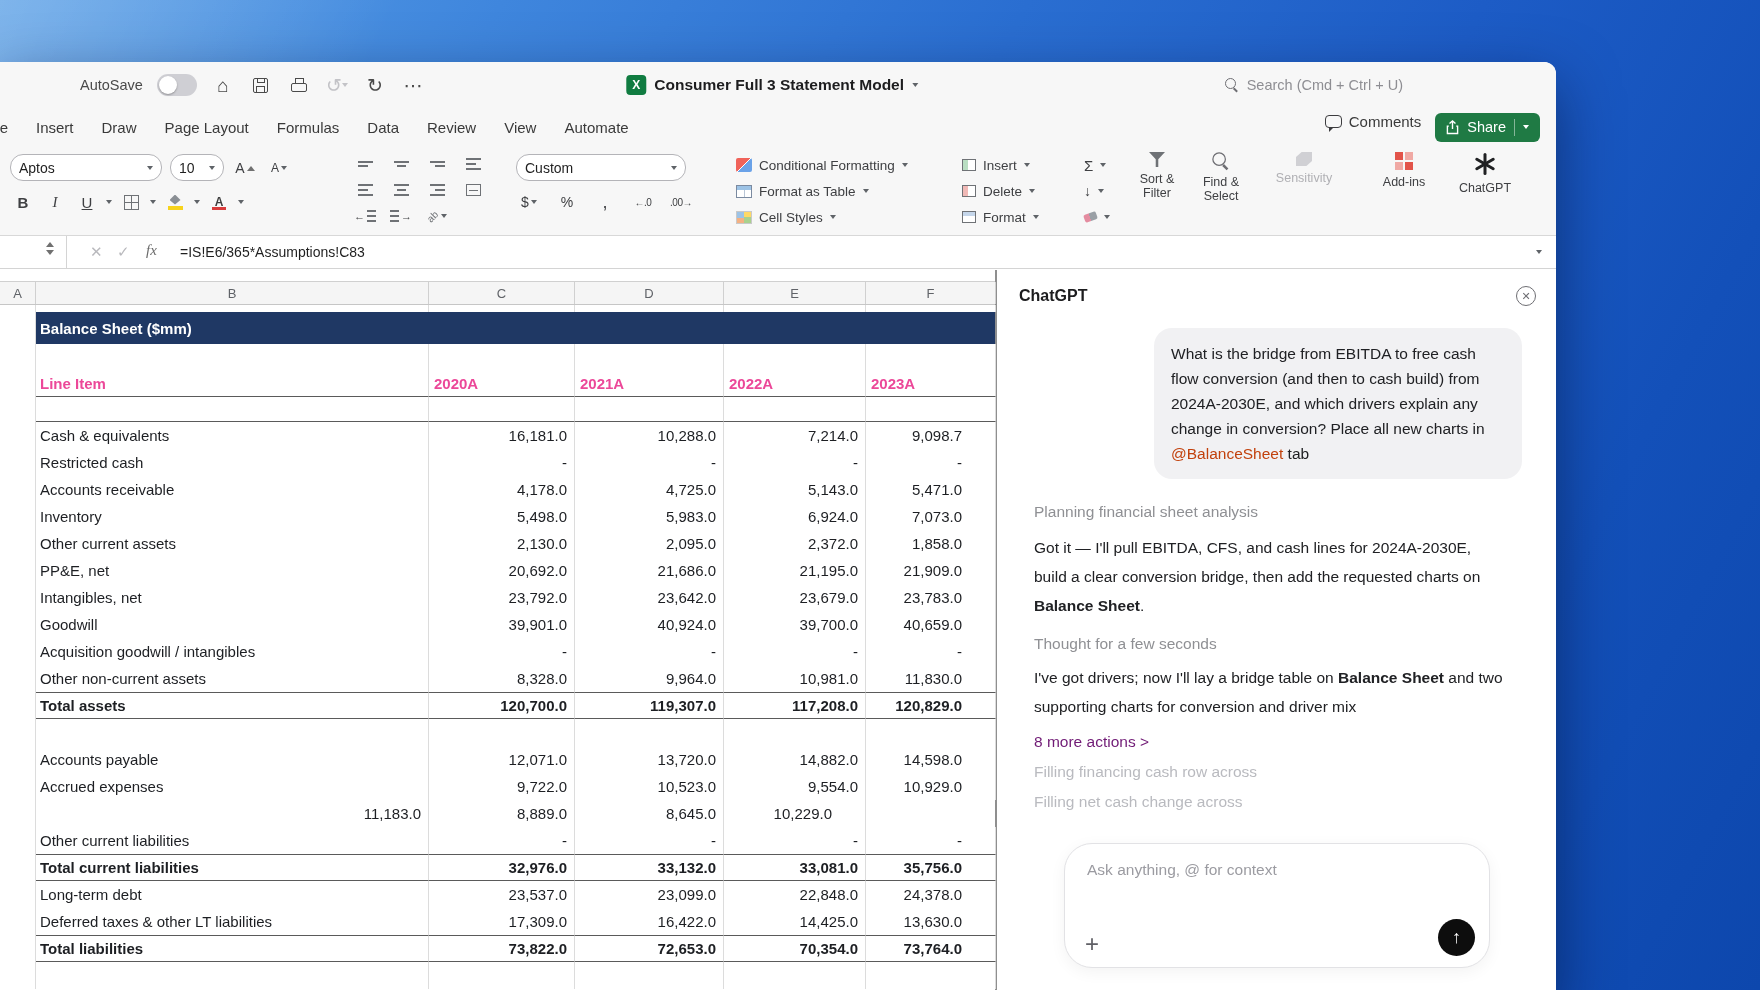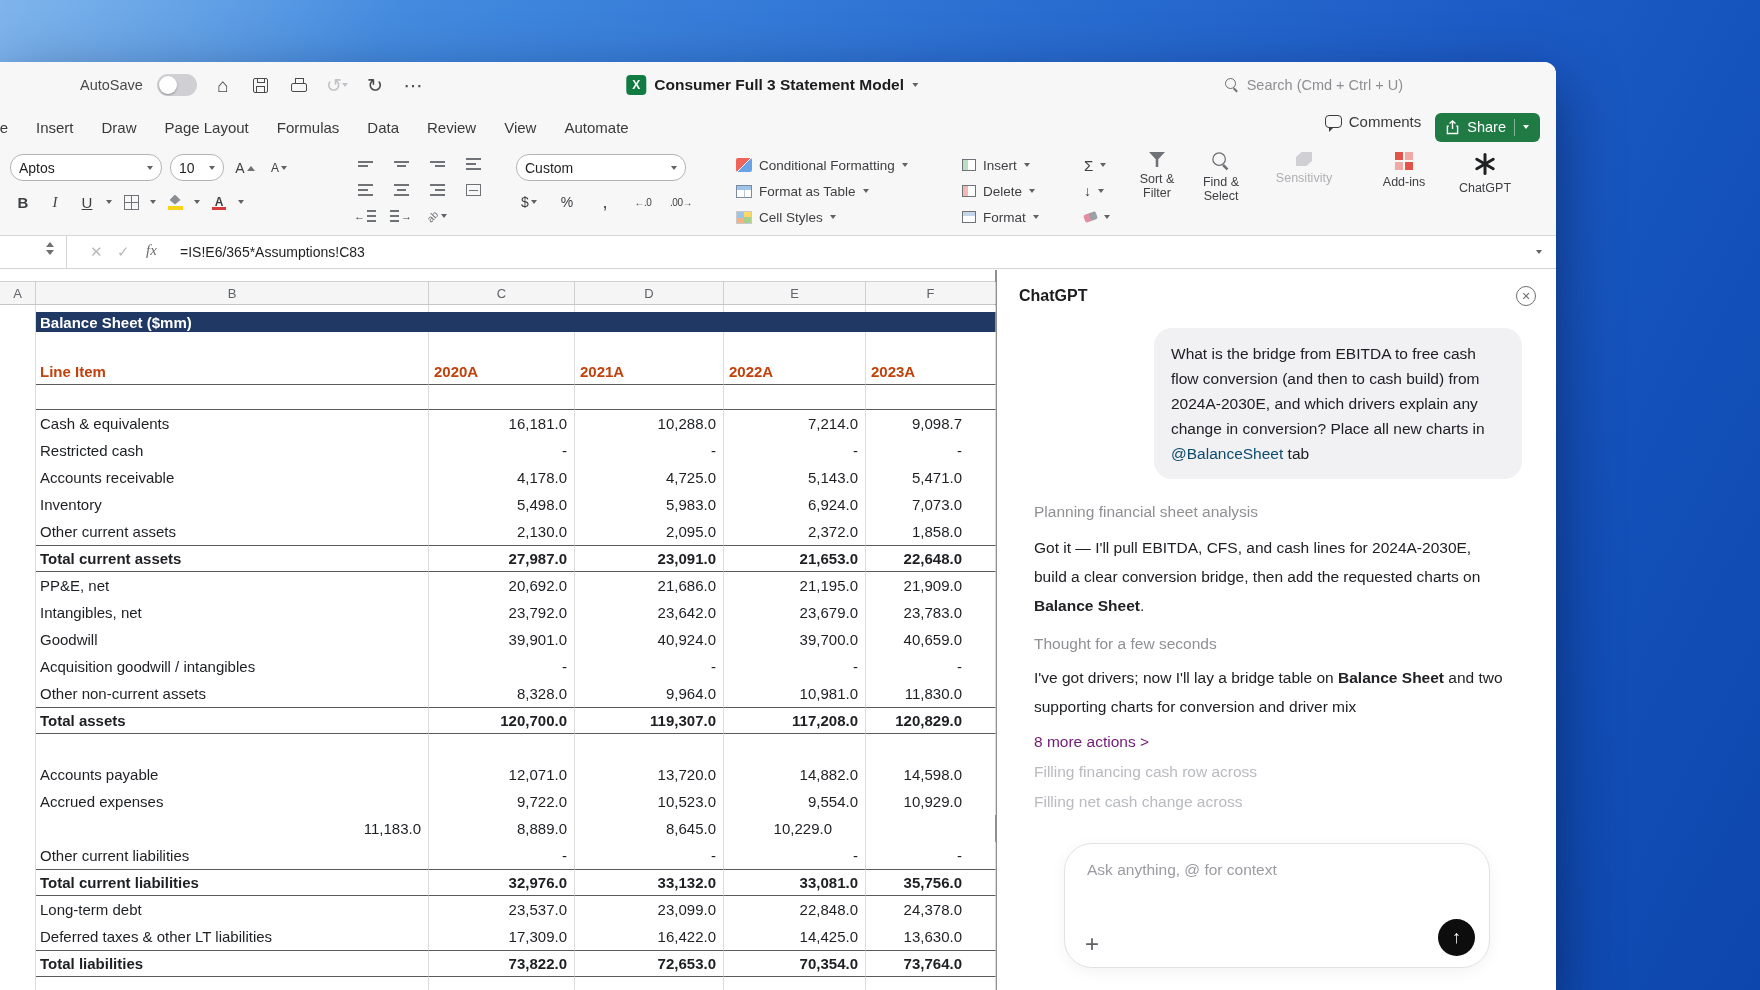--- a/index.html
+++ b/index.html
@@ -111,38 +111,38 @@
   .sheet { position:absolute; left:0; top:208px; width:997px; bottom:0; background:#fff; border-right:2px solid #8f8f8f; }
   .colheaders { display:grid; grid-template-columns:36px 393px 146px 149px 142px 130px; height:24px; margin-top:11px; background:#f5f5f5; border-top:1px solid #d0d0d0; border-bottom:1px solid #c6c6c6; }
   .ch { display:flex; align-items:center; justify-content:center; font-size:13px; color:#606368; border-right:1px solid #d0d0d0; }
   .grow { display:grid; grid-template-columns:36px 393px 146px 149px 142px 130px; height:27px; font-size:15px; color:#1d1f23; }
   .gcell { height:100%; display:flex; align-items:center; border-right:1px solid #dcdcdc; overflow:hidden; white-space:nowrap; }
   .lbl { padding-left:4px; }
   .num { justify-content:flex-end; padding-right:7px; }
   .colF.num { padding-right:33px; }
   .grow.sliver { height:7px; }
   .grow.blankA { height:26px; }
-  .grow.titlerow { grid-template-columns:36px 1fr; height:20px; }
+  .grow.titlerow { grid-template-columns:36px 1fr; height:32px; }
   .titlecell { background:#1f3864; color:#fff; font-weight:700; display:flex; align-items:center; padding-left:4px; }
-  .grow.yearrow { font-weight:700; color:#c2410c; }
+  .grow.yearrow { font-weight:700; color:#ec4899; }
   .grow.yearrow .gcell:not(.colA) { border-bottom:1px solid #5a5a5a; }
   .yr { justify-content:flex-start; padding-left:5px; }
   .grow.blankB { height:25px; }
   .grow.blankB .gcell:not(.colA) { border-bottom:1px solid #5a5a5a; }
   .grow.total { font-weight:700; }
   .grow.total .gcell:not(.colA) { border-top:1px solid #5a5a5a; border-bottom:1px solid #5a5a5a; }
 
   
   .chat-panel { position:absolute; left:997px; top:208px; width:559px; bottom:0; background:#fff; }
   .chat-head { display:flex; align-items:center; justify-content:space-between; padding:16px 20px 0 22px; }
   .chat-title { font-size:16px; font-weight:700; color:#1c1c1e; }
   .close-circ { width:20px; height:20px; border:1.6px solid #6e6e73; border-radius:50%; display:flex; align-items:center; justify-content:center; font-size:11px; color:#6e6e73; line-height:1; }
   .chat-body { position:absolute; left:37px; right:34px; top:40px; bottom:0; }
   .bubble { margin-left:auto; margin-top:18px; width:368px; background:#f1f1f3; border-radius:18px; padding:13px 17px; font-size:15.5px; line-height:25px; color:#202124; }
-  .bubble a { color:#0c4a6e; text-decoration:none; }
+  .bubble a { color:#c2410c; text-decoration:none; }
   .status { font-size:15.5px; color:#8f9094; }
   .st1 { margin-top:24px; }
   .msg { font-size:15.5px; line-height:29px; color:#202124; max-width:492px; }
   .m1 { margin-top:12px; max-width:470px; }
   .st2 { margin-top:15px; }
   .m2 { margin-top:10px; }
   .more { margin-top:12px; font-size:15.5px; color:#701a75; }
   .pending { margin-top:12px; font-size:15.5px; color:#b9babf; }
   .composer { position:absolute; left:30px; right:32px; bottom:32px; height:125px; background:#fff; border:1px solid #e2e2e5; border-radius:28px; box-shadow:0 4px 16px rgba(0,0,0,.05); }
   .placeholder { position:absolute; left:22px; top:17px; font-size:15.5px; color:#9b9ba1; }
@@ -494,28 +494,20 @@
               <div class="gcell colF num">7,073.0</div>
             </div>
             <div class="grow data">
               <div class="gcell colA"></div>
               <div class="gcell colB lbl">Other current assets</div>
               <div class="gcell colC num">2,130.0</div>
               <div class="gcell colD num">2,095.0</div>
               <div class="gcell colE num">2,372.0</div>
               <div class="gcell colF num">1,858.0</div>
             </div>
-            <div class="grow total">
-              <div class="gcell colA"></div>
-              <div class="gcell colB lbl">Total current assets</div>
-              <div class="gcell colC num">27,987.0</div>
-              <div class="gcell colD num">23,091.0</div>
-              <div class="gcell colE num">21,653.0</div>
-              <div class="gcell colF num">22,648.0</div>
-            </div>
             <div class="grow data">
               <div class="gcell colA"></div>
               <div class="gcell colB lbl">PP&amp;E, net</div>
               <div class="gcell colC num">20,692.0</div>
               <div class="gcell colD num">21,686.0</div>
               <div class="gcell colE num">21,195.0</div>
               <div class="gcell colF num">21,909.0</div>
             </div>
             <div class="grow data">
               <div class="gcell colA"></div>

